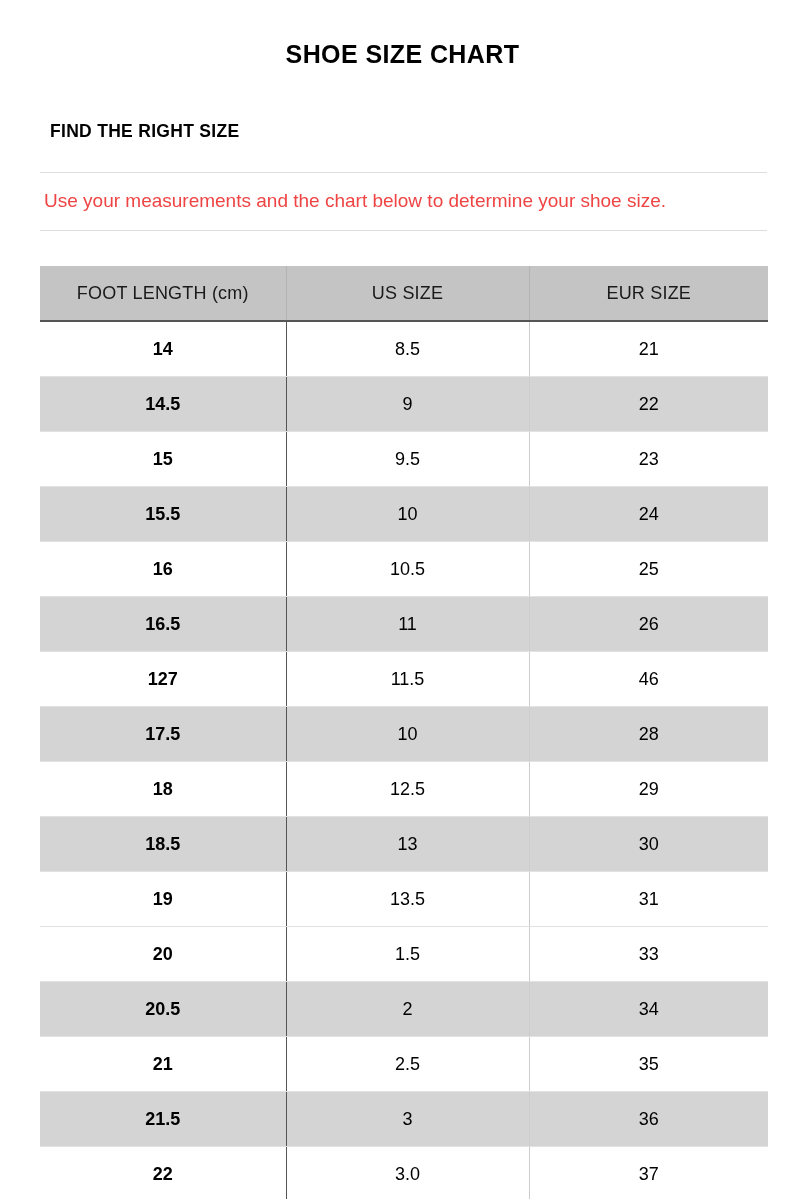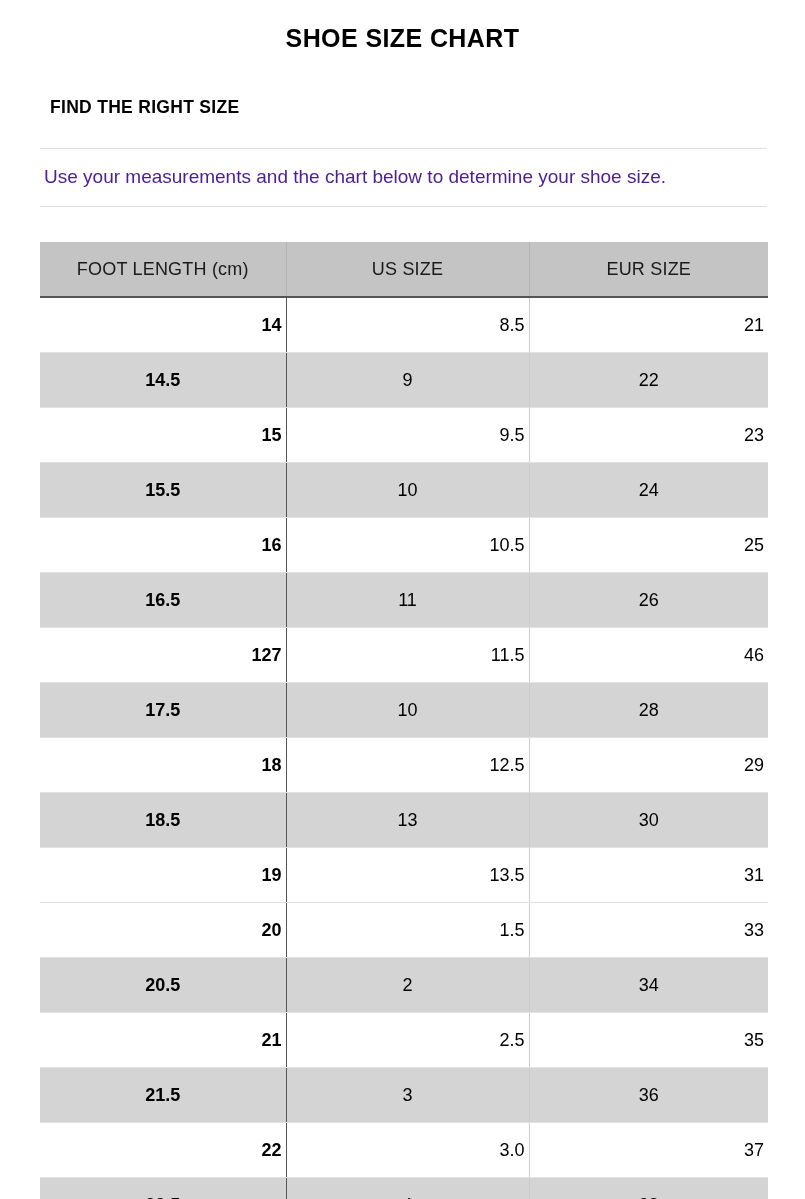--- a/index.html
+++ b/index.html
@@ -20,21 +20,21 @@
     position: relative;
     box-sizing: border-box;
   }
 
   
   .title {
     text-align: center;
     font-size: 25px;
     font-weight: bold;
     letter-spacing: 0.4px;
-    margin: 0;
+    margin: 16px;
     padding-top: 23px;
     line-height: 30px;
   }
 
   
   .subheading {
     font-size: 17.5px;
     font-weight: bold;
     letter-spacing: 0.3px;
     margin: 8px;
@@ -46,21 +46,21 @@
   .desc-wrap {
     margin: 30px 38px 0 40px;
     border-top: 1px solid #dedede;
     border-bottom: 1px solid #dedede;
     padding: 14px 0 16px 4px;
   }
   .desc-text {
     font-size: 19px;
     line-height: 27px;
     margin: 0;
-    color: #4c1d95;
+    color: #ef4444;
     max-width: 712px;
   }
 
   
   .table-wrap {
     margin: 35px 38px 0 40px;
   }
   table.size-chart {
     border-collapse: collapse;
     width: 728px;
@@ -92,21 +92,20 @@
   table.size-chart thead th.h1 {
     border-right: 1px solid #b4b4b4;
   }
   table.size-chart thead th.h2 {
     border-right: 1px solid #b4b4b4;
   }
 
   
   table.size-chart tbody tr.odd td {
     background: #ffffff;
-    text-align: right;
   }
   table.size-chart tbody tr.even td {
     background: #d4d4d4;
   }
 
   
   table.size-chart tbody td.col1 {
     font-weight: bold;
     border-right: 1.5px solid #555555;
     border-bottom: 1px solid #e2e2e2;

